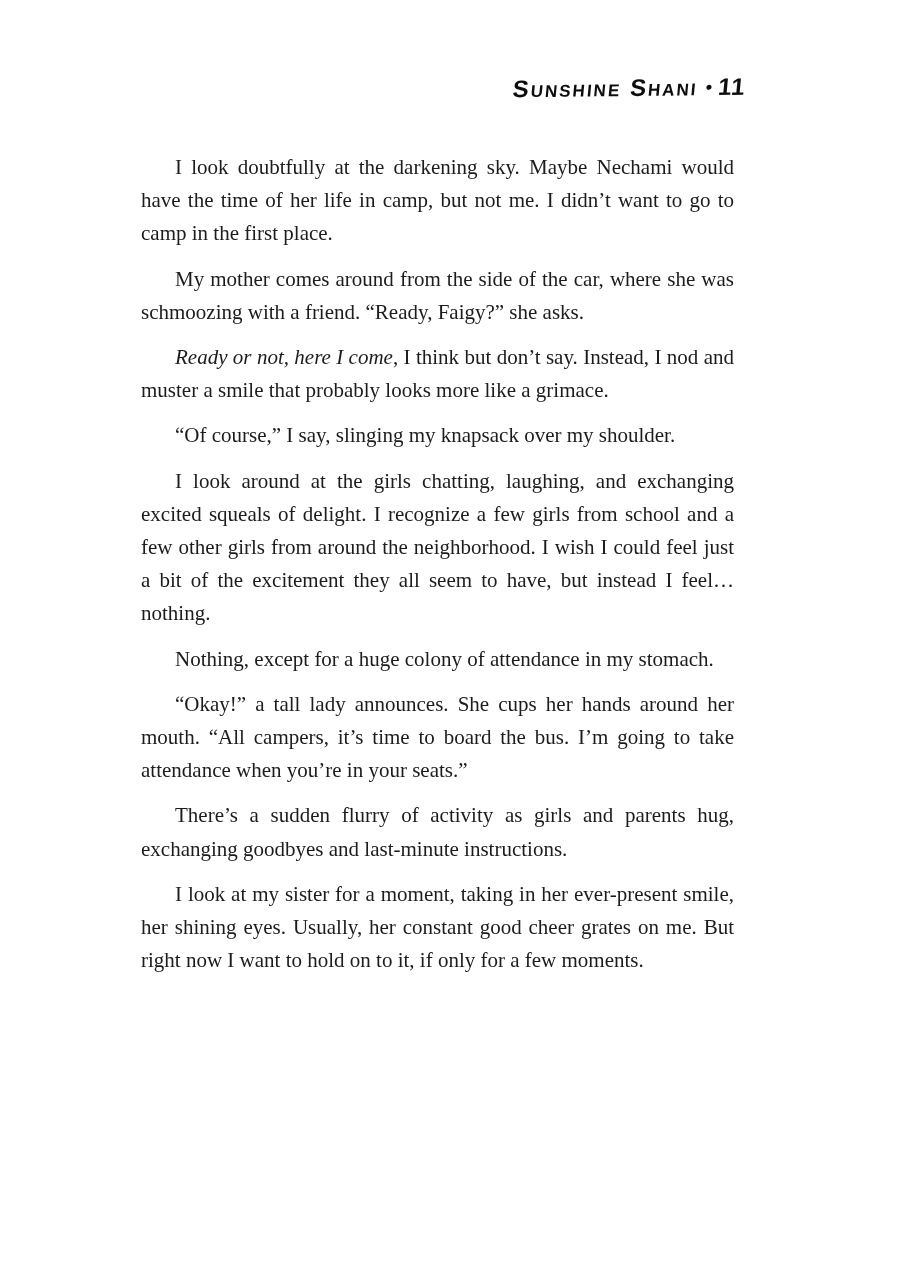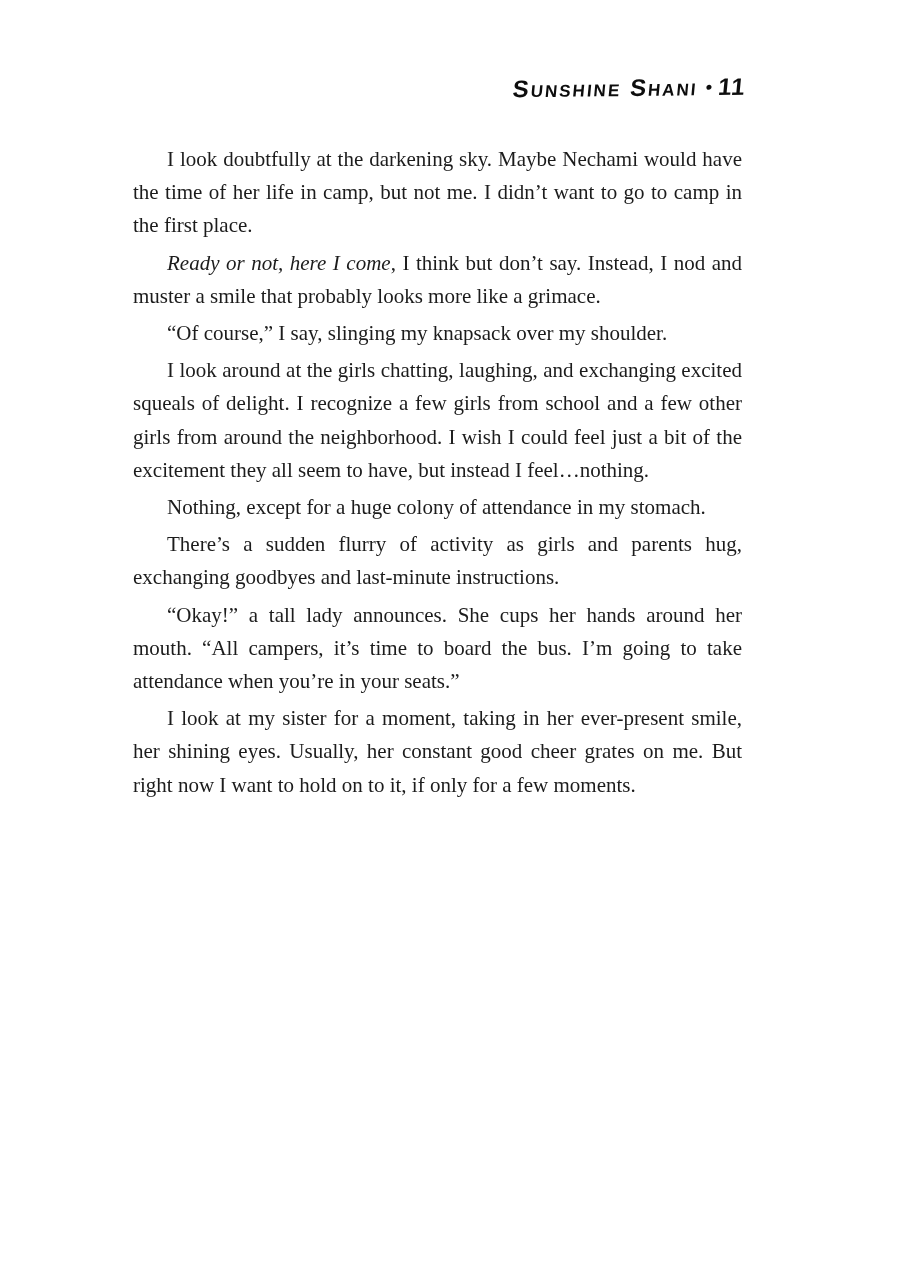--- a/index.html
+++ b/index.html
@@ -39,36 +39,37 @@
     position: absolute;
     top: 139px;
     left: 129px;
     width: 617px;
     color: #1c1c1c;
     font-size: 21px;
     line-height: 33.2px;
     text-align: justify;
   }
   .body-text p {
-    margin: 4px;
+    margin: 12px;
     text-indent: 34px;
   }
   .body-text em {
   }
 </style>
 </head>
 <body>
 
 <div class="page">
   <header class="running-head">
     <span>Sunshine Shani</span><span class="sep">•</span><span class="pgnum">11</span>
   </header>
   <main class="body-text">
       <p><span>I look doubtfully at the darkening sky. Maybe Nechami would have the time of her life in camp, but not me. I didn’t want to go to camp in the first place.</span></p>
+      <p><span>My mother comes around from the side of the car, where she was schmoozing with a friend. “Ready, Faigy?” she asks.</span></p>
       <p><em>Ready or not, here I come</em><span>, I think but don’t say. Instead, I nod and muster a smile that probably looks more like a grimace.</span></p>
       <p><span>“Of course,” I say, slinging my knapsack over my shoulder.</span></p>
       <p><span>I look around at the girls chatting, laughing, and exchanging excited squeals of delight. I recognize a few girls from school and a few other girls from around the neighborhood. I wish I could feel just a bit of the excitement they all seem to have, but instead I feel…nothing.</span></p>
       <p><span>Nothing, except for a huge colony of attendance in my stomach.</span></p>
+      <p><span>“Okay!” a tall lady announces. She cups her hands around her mouth. “All campers, it’s time to board the bus. I’m going to take attendance when you’re in your seats.”</span></p>
       <p><span>There’s a sudden flurry of activity as girls and parents hug, exchanging goodbyes and last-minute instructions.</span></p>
-      <p><span>“Okay!” a tall lady announces. She cups her hands around her mouth. “All campers, it’s time to board the bus. I’m going to take attendance when you’re in your seats.”</span></p>
       <p><span>I look at my sister for a moment, taking in her ever-present smile, her shining eyes. Usually, her constant good cheer grates on me. But right now I want to hold on to it, if only for a few moments.</span></p>
     </main>
 </div>
 
 </body></html>

